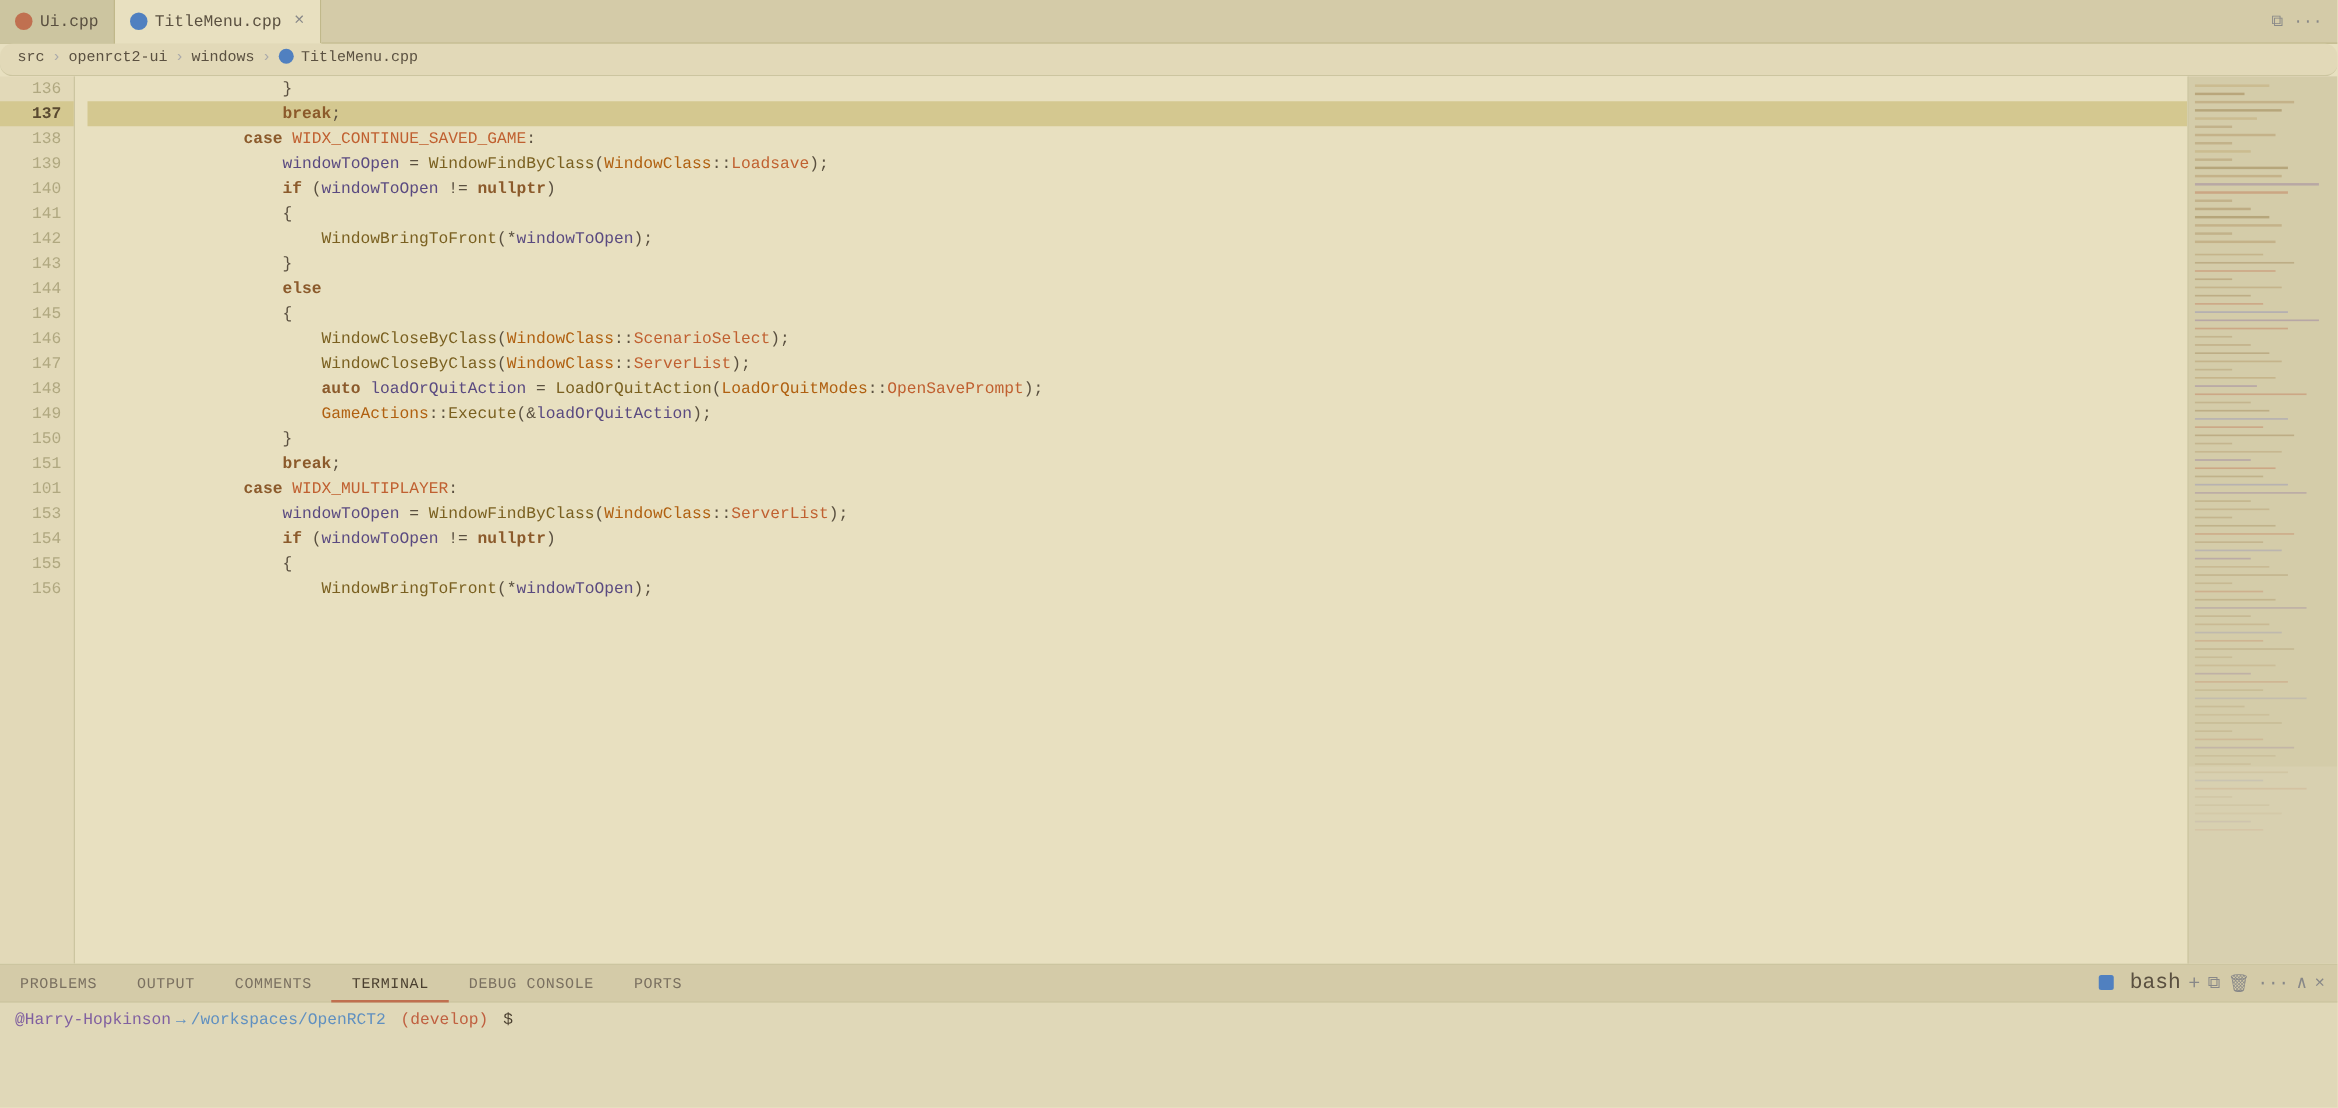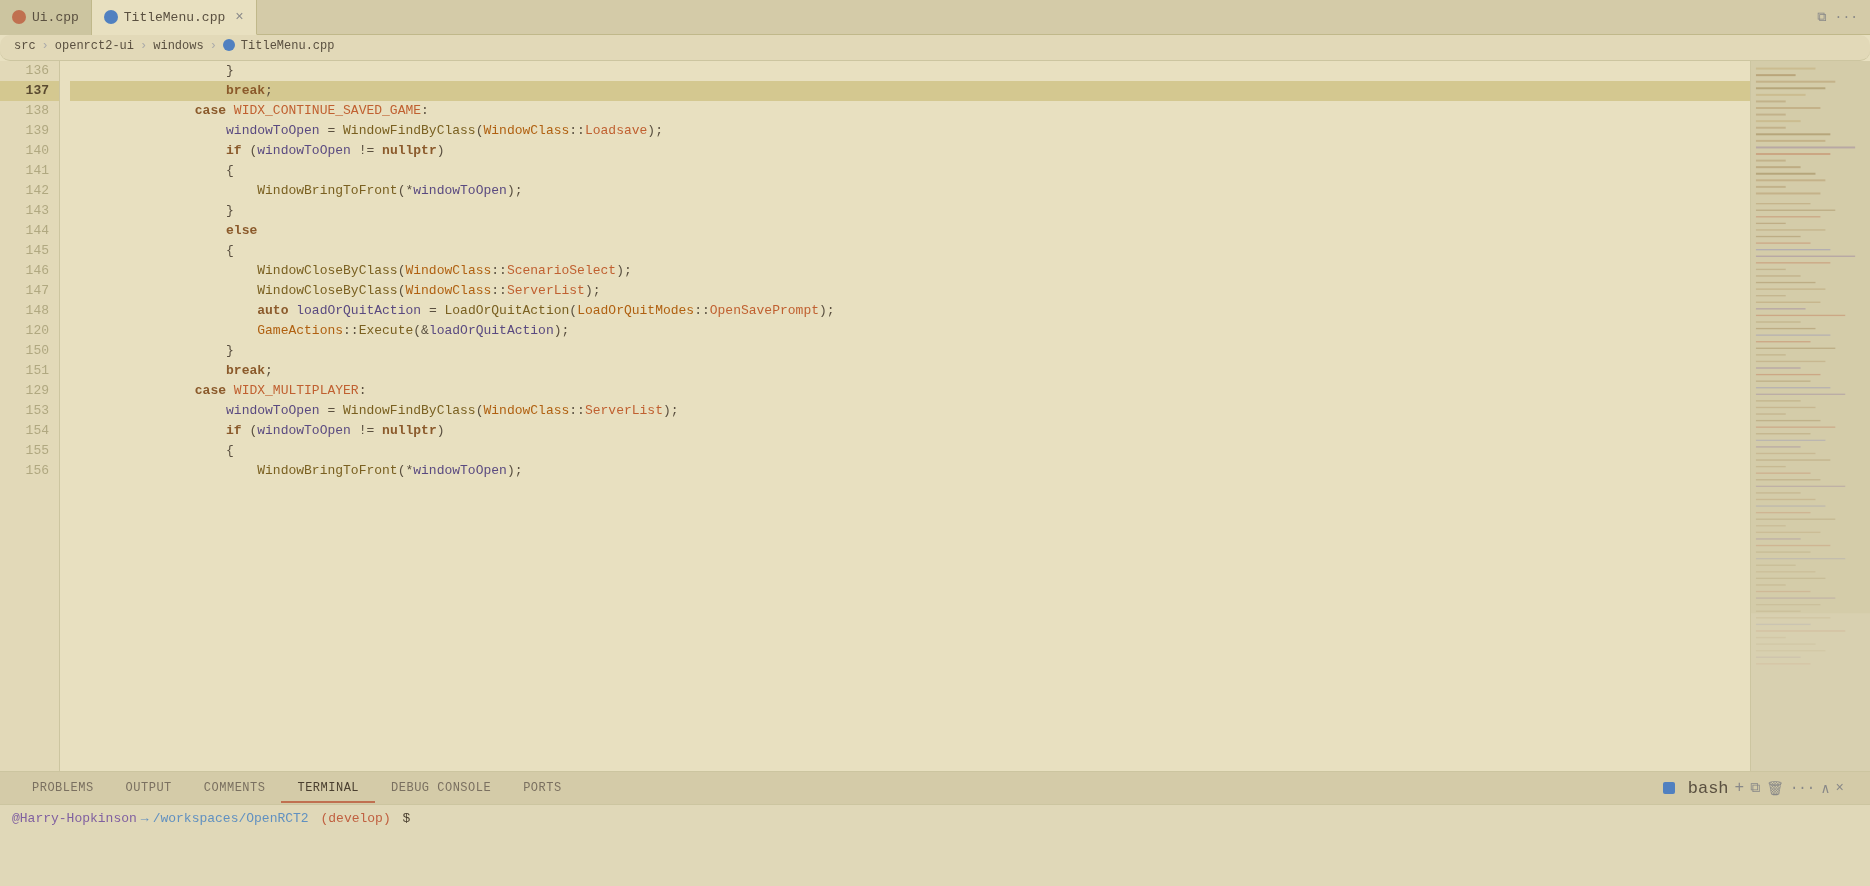--- a/index.html
+++ b/index.html
@@ -165,21 +165,21 @@
       display: flex;
       flex-direction: column;
       height: 115px;
     }
     .panel-tabs {
       display: flex;
       align-items: center;
       height: 30px;
       border-bottom: 1px solid #ccc5a0;
       background: #d4cba8;
-      padding: 16px;
+      padding: 0;
     }
     .panel-tab {
       padding: 0 16px;
       height: 30px;
       line-height: 30px;
       font-size: 12px;
       cursor: pointer;
       color: #7a7060;
       text-transform: uppercase;
       letter-spacing: 0.5px;
@@ -267,24 +267,24 @@
           <div class="line-number">139</div>
           <div class="line-number">140</div>
           <div class="line-number">141</div>
           <div class="line-number">142</div>
           <div class="line-number">143</div>
           <div class="line-number">144</div>
           <div class="line-number">145</div>
           <div class="line-number">146</div>
           <div class="line-number">147</div>
           <div class="line-number">148</div>
-          <div class="line-number">120</div>
+          <div class="line-number">149</div>
           <div class="line-number">150</div>
           <div class="line-number">151</div>
-          <div class="line-number">129</div>
+          <div class="line-number">101</div>
           <div class="line-number">153</div>
           <div class="line-number">154</div>
           <div class="line-number">155</div>
           <div class="line-number">156</div>
         </div>
 
       <div class="code-lines" id="code-lines-container">
           <div class="code-line"><span class="pun">                    }</span></div>
           <div class="code-line" style="background: rgb(212, 200, 144);"><span class="kw">                    break</span><span class="pun">;</span></div>
           <div class="code-line"><span class="kw">                case </span><span class="enum">WIDX_CONTINUE_SAVED_GAME</span><span class="pun">:</span></div>

